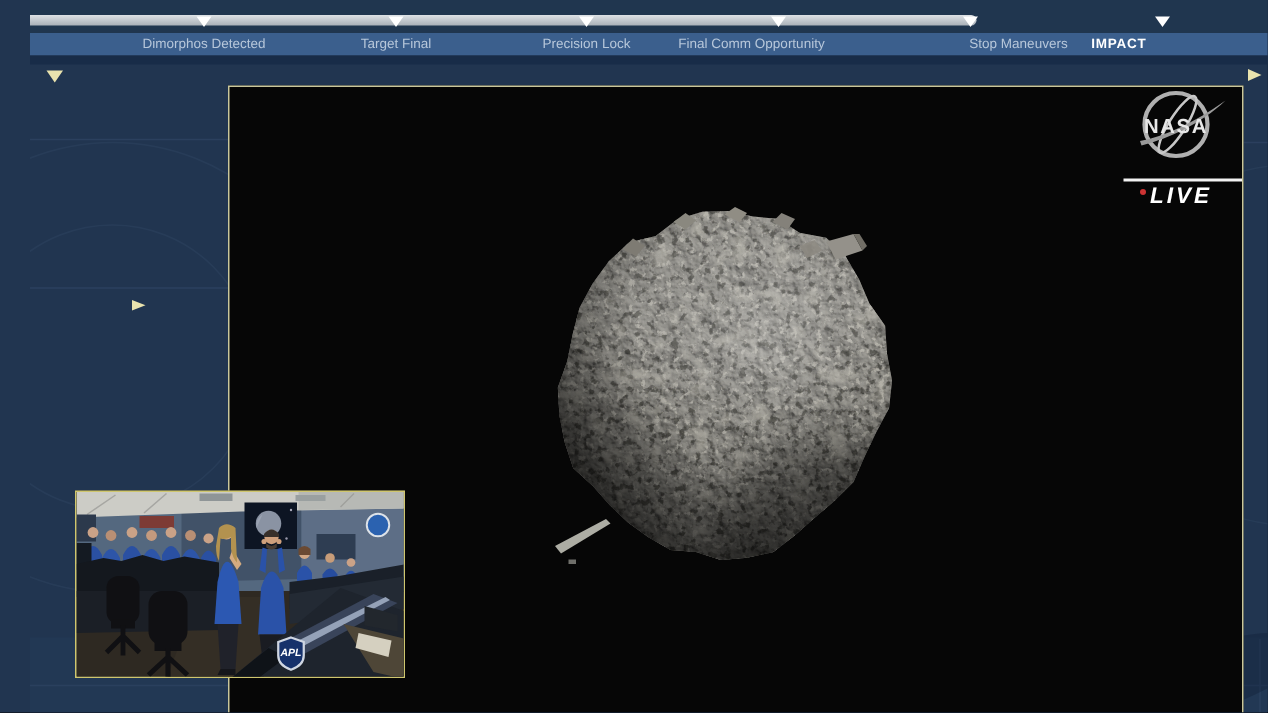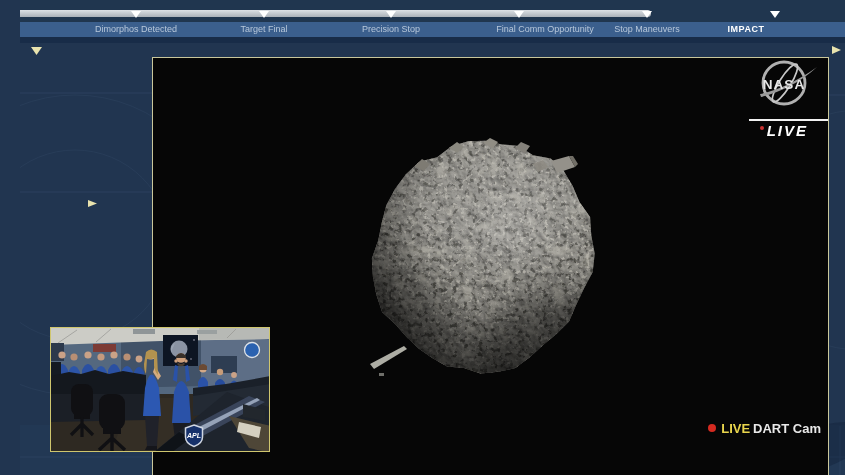--- a/index.html
+++ b/index.html
@@ -61,23 +61,23 @@
   <div class="abs" id="pbar"></div>
   <div class="abs ck" style="left:111px"></div>
   <div class="abs ck" style="left:239px"></div>
   <div class="abs ck" style="left:366px"></div>
   <div class="abs ck" style="left:494px"></div>
   <div class="abs ck" style="left:622px"></div>
   <div class="abs ck" style="left:750px"></div>
   <div class="abs" id="labelbar"></div>
   <div class="abs lbl" style="left:116px">Dimorphos Detected</div>
   <div class="abs lbl" style="left:244px">Target Final</div>
-  <div class="abs lbl" style="left:371px">Precision Stop</div>
-  <div class="abs lbl" style="left:525px">Final Comm Opportunity</div>
-  <div class="abs lbl" style="left:627px">Stop Maneuvers</div>
+  <div class="abs lbl" style="left:371px">Precision Lock</div>
+  <div class="abs lbl" style="left:481px">Final Comm Opportunity</div>
+  <div class="abs lbl" style="left:659px">Stop Maneuvers</div>
   <div class="abs lbl imp" style="left:726px">IMPACT</div>
   <div class="abs" id="belowbar"></div>
 
   <div class="abs" id="video">
 
     <svg class="abs" style="left:0;top:0" width="675" height="381" viewBox="0 0 675 381">
       <defs>
         <filter id="rock" x="-15%" y="-15%" width="130%" height="130%">
           <feTurbulence type="fractalNoise" baseFrequency="0.055" numOctaves="5" seed="14" result="n"></feTurbulence>
           <feDiffuseLighting in="n" lighting-color="#8d8b84" surfaceScale="5" result="lt">
@@ -171,21 +171,20 @@
 
     <svg class="abs" style="right:10px;top:1px" width="58" height="50" viewBox="0 0 58 50">
       <circle cx="24" cy="24" r="21" fill="none" stroke="#b0b0b0" stroke-width="2.8"></circle>
       <ellipse cx="25" cy="24" rx="22" ry="5.6" fill="none" stroke="#c8c8c8" stroke-width="1.7" transform="rotate(-58 25 24)"></ellipse>
       <path d="M0 35 C 16 32, 36 23, 57 8 C 40 24, 20 33, 1 38 Z" fill="#9a9a9a"></path>
       <text x="24" y="29.5" text-anchor="middle" font-family="Liberation Sans, sans-serif" font-size="13.5" font-weight="bold" fill="#e8e8e8" letter-spacing="1.1">NASA</text>
     </svg>
     <div class="abs" id="liveline"></div>
     <div class="abs" id="livedot"></div>
     <div class="abs" id="livetxt">LIVE</div>
-    <div class="abs" id="cap"><span class="dot"></span><span class="yl">LIVE</span><span>DART Cam</span></div>
   </div>
 
   <div class="abs" id="pip">
     <svg width="220" height="125" viewBox="0 0 220 125">
 
       <rect x="0" y="8" width="220" height="62" fill="#54687f"></rect>
       <path d="M70 12 L150 6 L150 58 L70 60 Z" fill="#415268"></path>
       <path d="M150 6 L220 12 L220 62 L150 58 Z" fill="#5d6e86"></path>
 
       <path d="M0 0 L220 0 L220 11 L110 13 L0 17 Z" fill="#ccccc6"></path>

